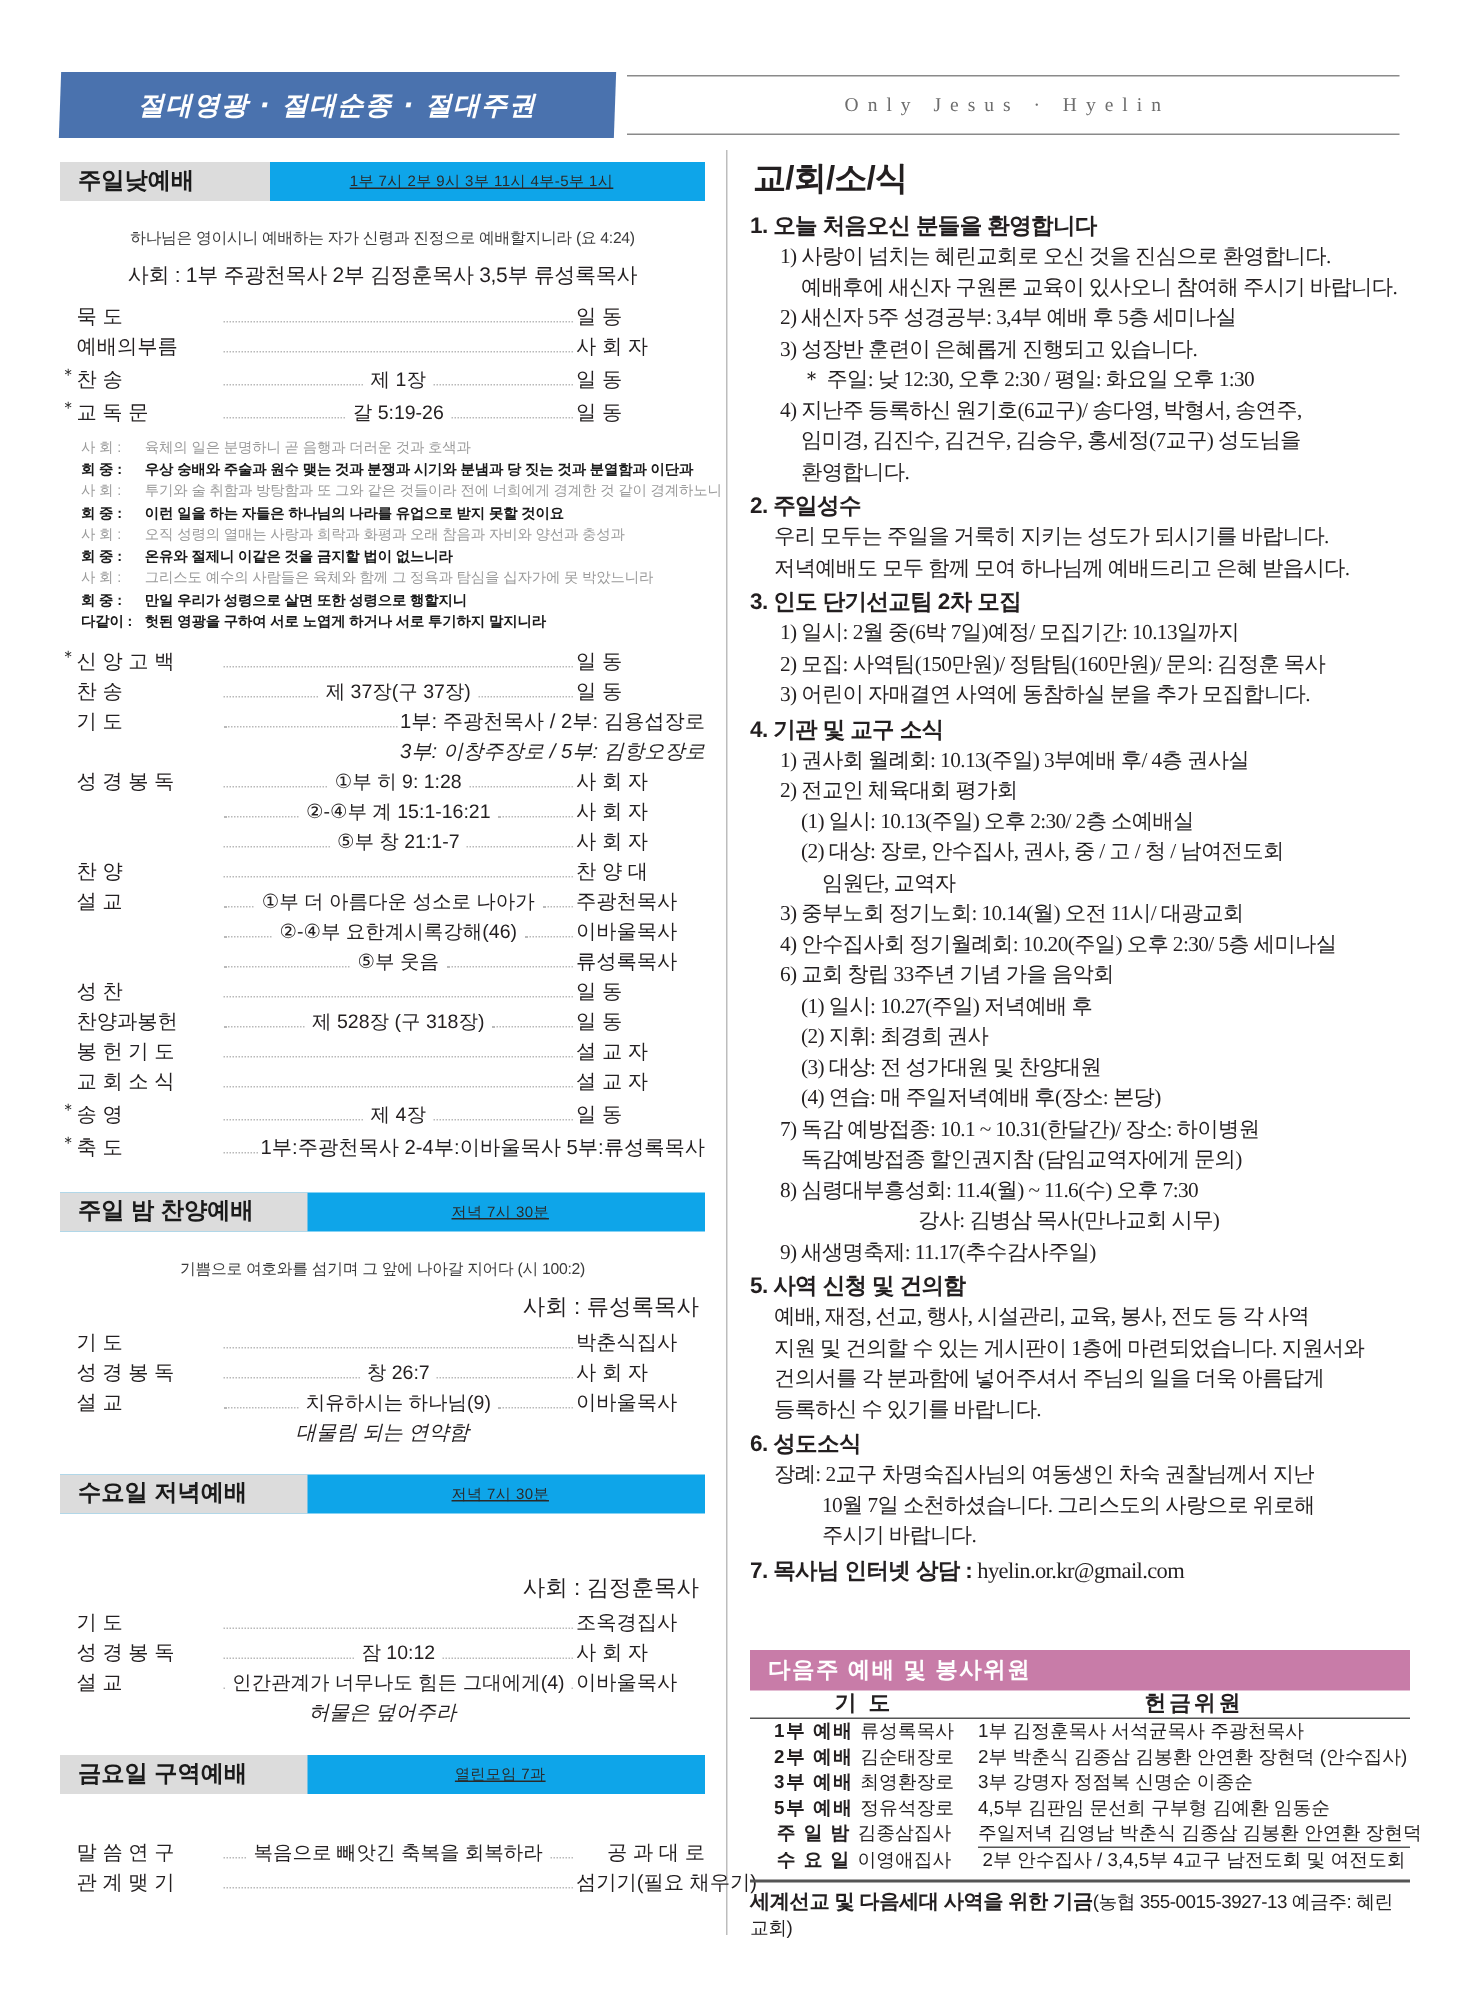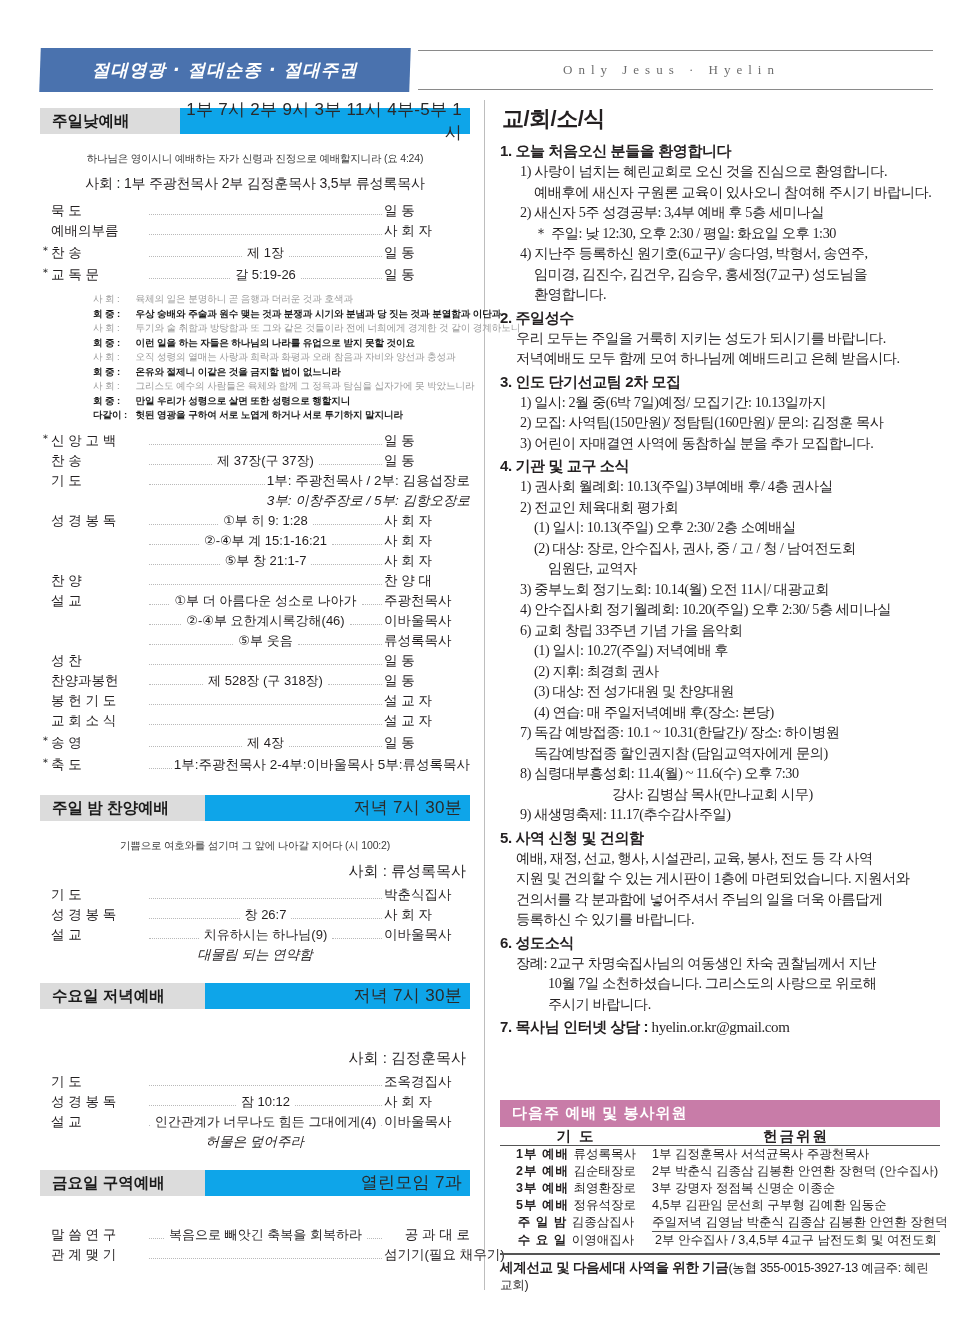--- a/index.html
+++ b/index.html
@@ -107,25 +107,26 @@
     padding: 0 10px 0 12px;
     font-size: 15.5px;
     font-weight: bold;
     color: #1a1a1a;
     min-width: 140px;
     box-sizing: border-box;
   }
   .svc-head .t.wide { min-width: 165px; }
   .svc-head .r {
     flex: 1;
-    text-align: right;
+    text-align: center;
     padding-right: 8px;
-    font-size: 17px;
+    font-size: 10px;
     color: #2a2a2a;
     letter-spacing: 0.3px;
+    text-decoration: underline;
   }
 
   .verse {
     text-align: center;
     font-size: 10.5px;
     color: #3a3a3a;
     margin: 7px 0 9px;
     letter-spacing: -0.2px;
   }
   .moderator {
@@ -204,21 +205,21 @@
   }
   .resp .line {
     font-size: 9.6px;
     line-height: 14.5px;
     white-space: nowrap;
     letter-spacing: -0.1px;
   }
   .resp .line.a { color: #9a9a9a; }
   .resp .line.b { color: #1a1a1a; font-weight: bold; }
   .resp .line.c { color: #1a1a1a; font-weight: bold; }
-  .resp .who { display: inline-block; width: 40px; margin-left: 39px; }
+  .resp .who { display: inline-block; width: 40px; }
 
   
   .news-title {
     font-size: 22px;
     font-weight: bold;
     letter-spacing: -0.5px;
     margin: 0 0 6px 2px;
   }
   .nitem { margin-bottom: 1px; }
   .n1 {
@@ -589,20 +590,21 @@
   </div>
 
   <div class="col-right">
     <div class="news-title">교/회/소/식</div>
     <div id="news">
         <div class="nitem">
           <div class="n1">1. 오늘 처음오신 분들을 환영합니다</div>
           <div class="n2">1) 사랑이 넘치는 혜린교회로 오신 것을 진심으로 환영합니다.</div>
           <div class="n2 nd">예배후에 새신자 구원론 교육이 있사오니 참여해 주시기 바랍니다.</div>
           <div class="n2">2) 새신자 5주 성경공부: 3,4부 예배 후 5층 세미나실</div>
+          <div class="n2">3) 성장반 훈련이 은혜롭게 진행되고 있습니다.</div>
           <div class="n2 nd">＊ 주일: 낮 12:30, 오후 2:30 / 평일: 화요일 오후 1:30</div>
           <div class="n2">4) 지난주 등록하신 원기호(6교구)/ 송다영, 박형서, 송연주,</div>
           <div class="n2 nd">임미경, 김진수, 김건우, 김승우, 홍세정(7교구) 성도님을</div>
           <div class="n2 nd">환영합니다.</div>
         </div>
         <div class="nitem">
           <div class="n1">2. 주일성수</div>
           <div class="n2 just">우리 모두는 주일을 거룩히 지키는 성도가 되시기를 바랍니다.</div>
           <div class="n2 just">저녁예배도 모두 함께 모여 하나님께 예배드리고 은혜 받읍시다.</div>
         </div>

